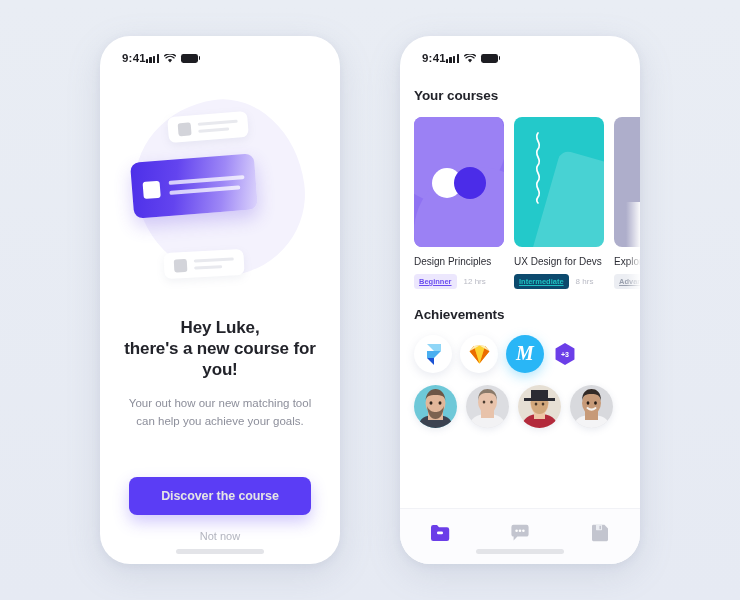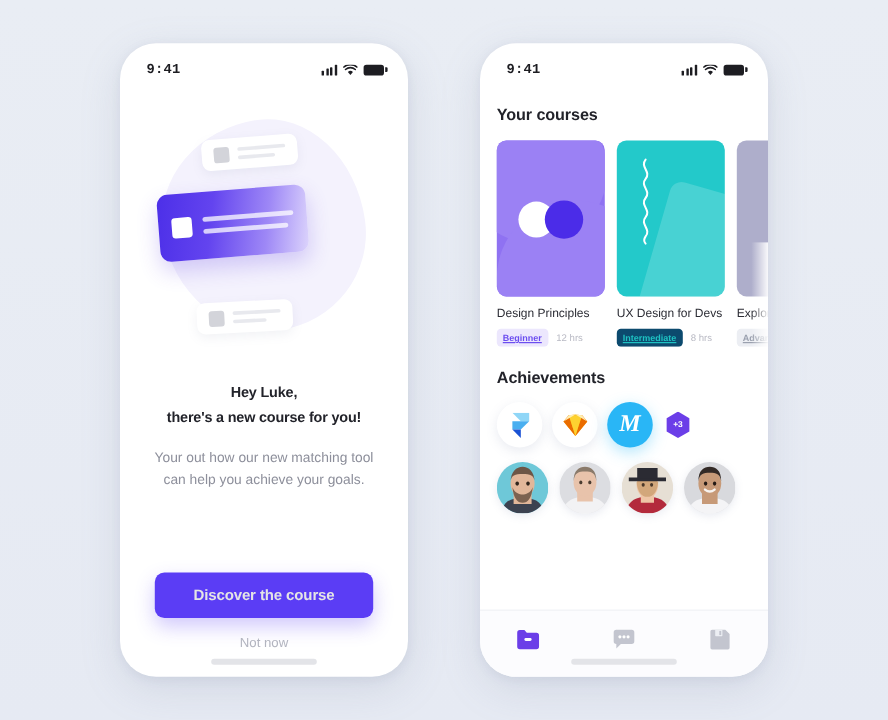--- a/index.html
+++ b/index.html
@@ -23,23 +23,22 @@
     border-radius: 30px;
     overflow: hidden;
     box-shadow: 0 10px 34px rgba(120,132,160,.18), 0 2px 8px rgba(120,132,160,.10);
   }
   #phone-left  { left: 100px; top: 36px; }
   #phone-right { left: 400px; top: 36px; }
 
   
   .statusbar {
     height: 34px;
-    display: flex; align-items: center; justify-content: space-between;
+    display: flex; align-items: center; 
     padding: 10px 20px 0 22px;
-    font-family: Liberation Mono, monospace;
   }
   .status-time {
     font-size: 11.5px; font-weight: bold; color: #1d1d22;
     letter-spacing: .2px;
   }
   .status-icons { display: flex; align-items: center; gap: 5px; }
   .bars { display: flex; align-items: flex-end; gap: 1.4px; height: 9px; }
   .bars i { display: block; width: 2.2px; background: #1d1d22; border-radius: .6px; }
   .bars i:nth-child(1) { height: 3.5px; }
   .bars i:nth-child(2) { height: 5.2px; }
@@ -117,21 +116,21 @@
   }
   .main-card .lines { flex: 1; display: flex; flex-direction: column; gap: 6px; }
   .main-card .lines b {
     display: block; height: 4.4px; border-radius: 3px; background: rgba(255,255,255,.74);
   }
   .main-card .lines b:nth-child(1){ width:100%; }
   .main-card .lines b:nth-child(2){ width:94%; }
 
   .headline {
     text-align: center; padding: 0 8px;
-    font-size: 12px; font-weight: bold; color: #22232a;
+    font-size: 17px; font-weight: bold; color: #22232a;
     line-height: 21px; letter-spacing: -.15px;
     margin-top: 8px;
   }
   .subtext {
     text-align: center; padding: 0 26px;
     font-size: 11.5px; color: #8d8f9b; line-height: 18px;
     margin-top: 14px;
   }
 
   .cta-wrap { position: absolute; left: 0; right: 0; bottom: 44px; text-align: center; }

